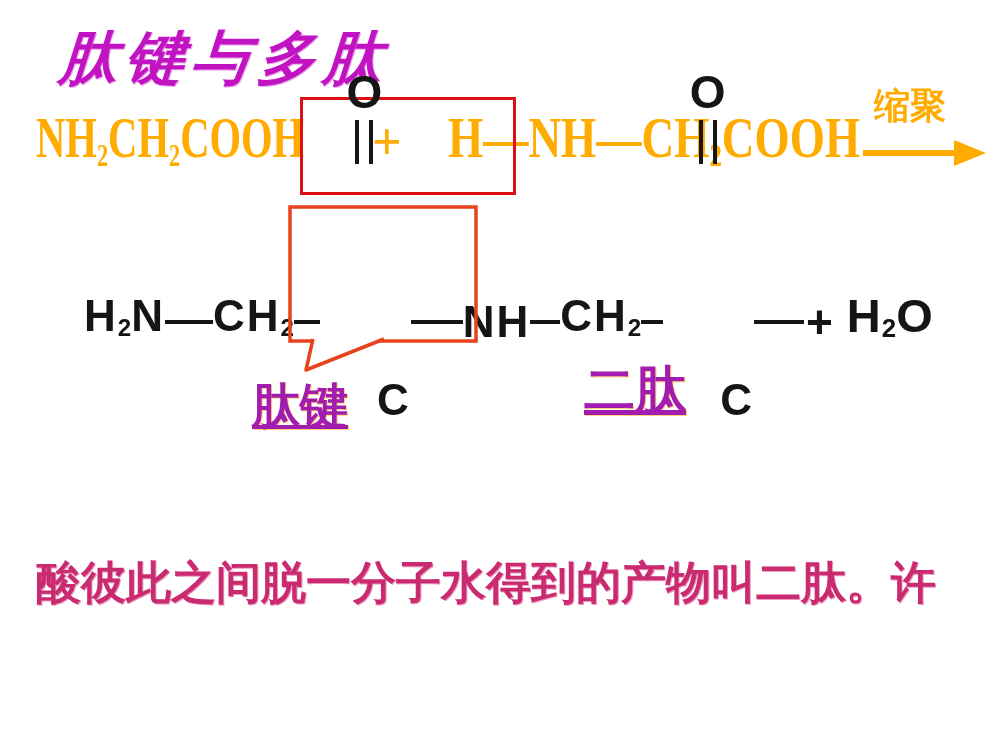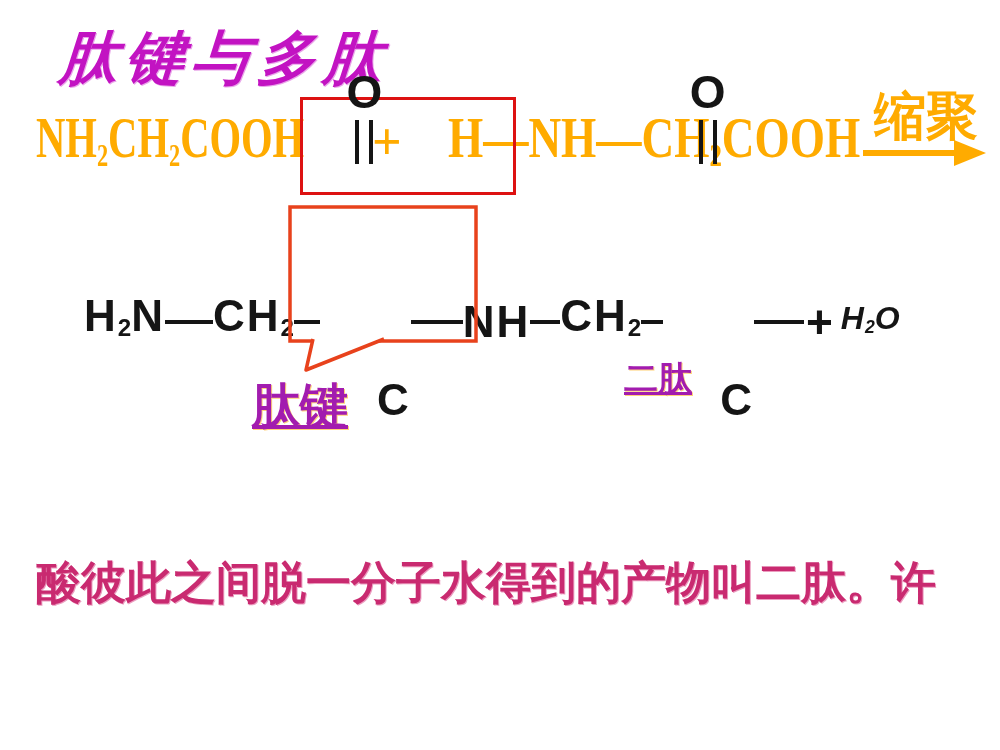--- a/index.html
+++ b/index.html
@@ -35,21 +35,21 @@
   .seg-right{left:448px;top:106px; transform:scaleX(0.78);}
 
   .reactant-box{
     left:300px;top:97px;width:210px;height:92px;
     border:3px solid #dd1111;
   }
 
   .condensation-label{
     left:874px;top:82px;
     font-family:Liberation Mono, monospace;
-    font-weight:bold;font-size:52px;color:#ffab00;white-space:pre;
+    font-weight:bold;font-size:36px;color:#ffab00;white-space:pre;
   }
 
   
   .struct-row{
     left:84px;top:296px;height:52px;
     display:flex;align-items:center;
     font-size:44px;line-height:52px;font-weight:600;
     color:#151515;letter-spacing:2px;white-space:pre;
   }
   .struct-row sub{font-size:55%;vertical-align:-0.2em;letter-spacing:0;}
@@ -57,34 +57,34 @@
   .b1{width:48px;} .b2{width:26px;} .b3{width:52px;}
   .b4{width:30px;} .b5{width:22px;} .b6{width:50px;}
   .catom{position:relative;}
   .dbond{position:absolute;width:4px;height:44px;background:#151515;top:-46px;}
   .dbond.l{left:calc(50% - 10px);} .dbond.r{left:calc(50% + 4px);}
   .oatom{
     position:absolute;top:-100px;left:50%;transform:translateX(-50%);
     font-size:46px;font-weight:600;color:#151515;
   }
   .plus-black{font-weight:800;font-size:46px;margin:0 4px 0 2px;letter-spacing:0;}
-  .water{margin-left:4px;font-size:32px;letter-spacing:1px;font-style:italic;}
+  .water{margin-left:10px;font-size:47px;letter-spacing:1px;}
 
   
   .callout-svg{left:280px;top:198px;width:212px;height:192px;}
   .arrow-svg{left:860px;top:136px;width:128px;height:34px;}
 
   .olabel{
     font-family:"Liberation Serif","DejaVu Serif",serif;
     font-weight:bold;color:#a21caf;white-space:pre;
     text-shadow:1px 1px 0 #ffd27a;
     text-decoration:underline;
   }
   .peptide-bond-label{left:252px;top:374px;font-size:48px;}
-  .dipeptide-label{left:624px;top:356px;font-size:34px;}
+  .dipeptide-label{left:584px;top:356px;font-size:51px;}
 
   
   .definition{
     left:36px;top:448px;width:950px;
     font-family:"Liberation Serif","DejaVu Serif",serif;
     font-weight:bold;font-size:45px;line-height:54px;
     color:#c92a70;
     text-shadow:1px 1px 0 #eb9dbf;
     white-space:pre;
   }

